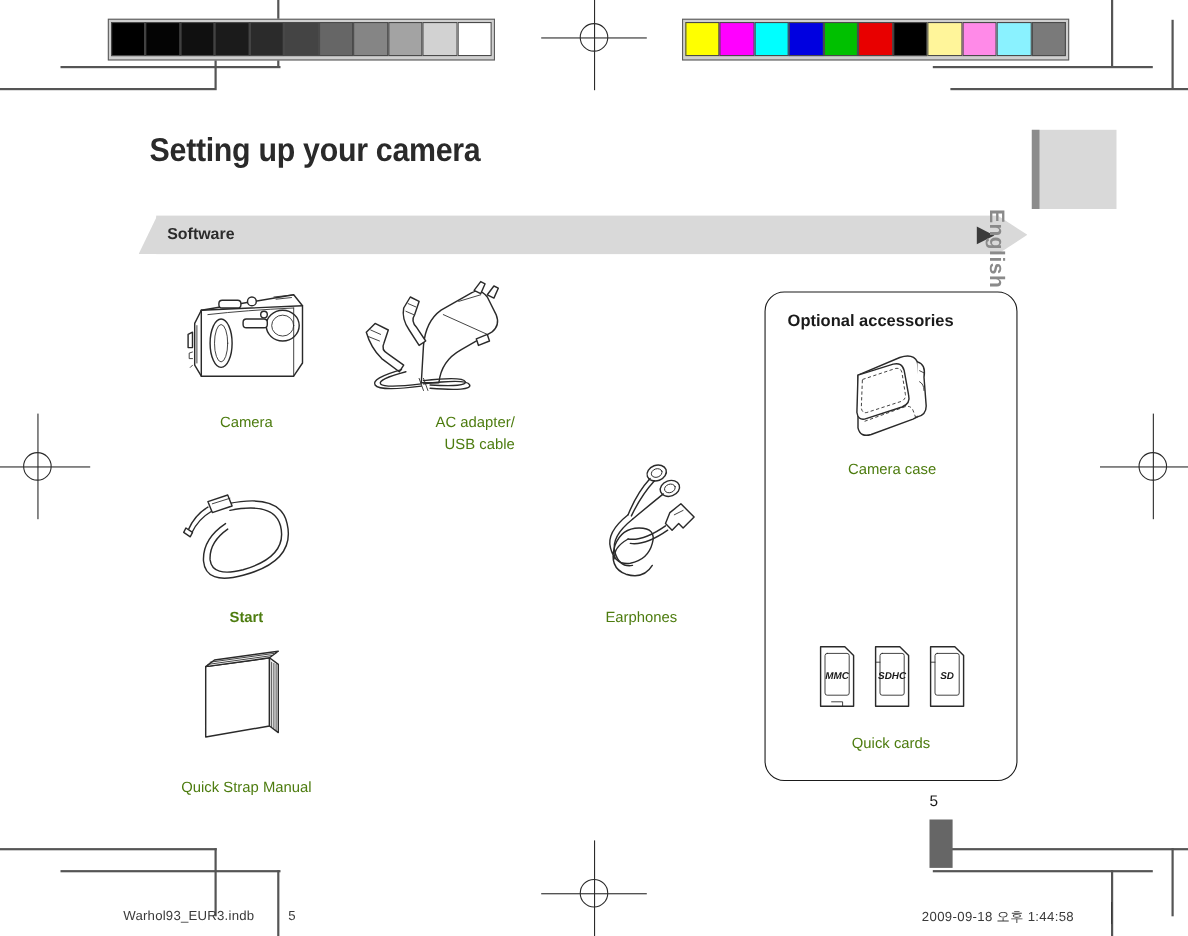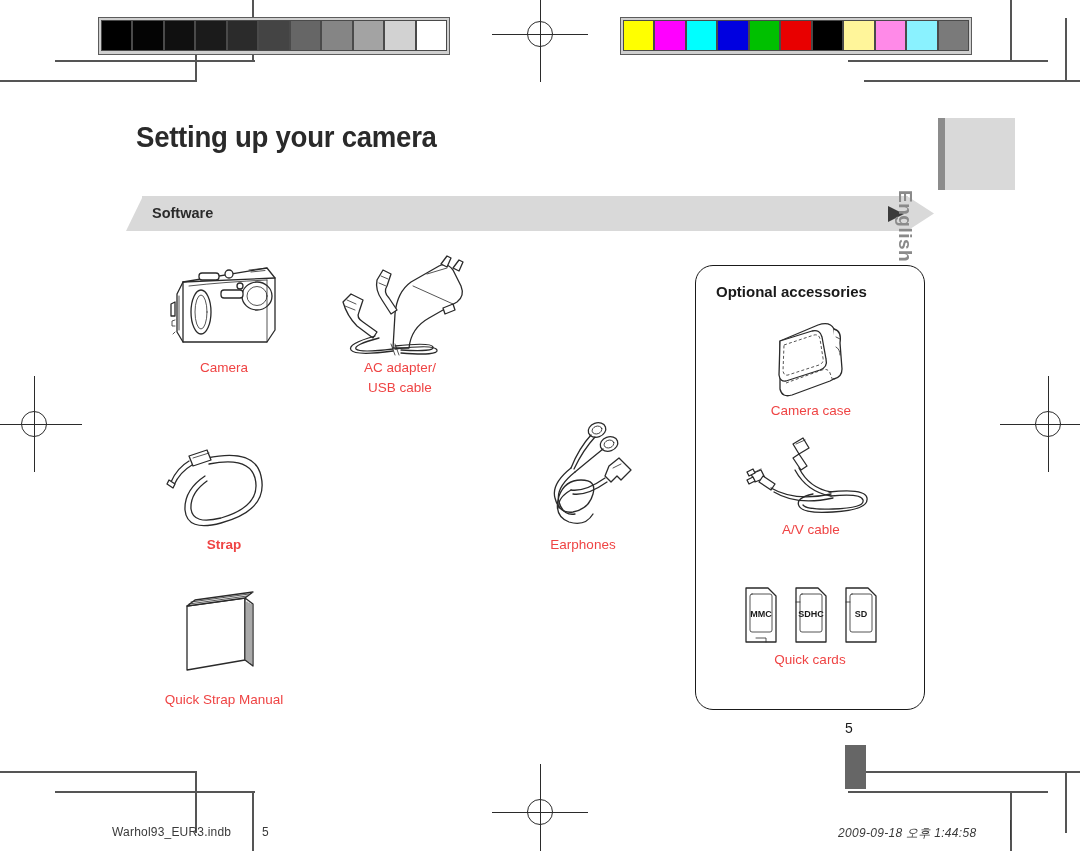--- a/index.html
+++ b/index.html
@@ -59,36 +59,36 @@
   .lang-tab .spine{position:absolute;left:0;top:0;width:7px;height:72px;background:#8c8c8c;}
   .lang-text{
     position:absolute;left:916px;top:190px;width:120px;height:24px;
     transform:rotate(90deg);transform-origin:left top;
     font-size:19px;font-weight:bold;color:#8a8a8a;letter-spacing:0.5px;
     font-family:"Liberation Sans Narrow","Liberation Sans",sans-serif;
   }
 
   
   .item{position:absolute;text-align:center;}
-  .item .art{display:flex;align-items:flex-end;justify-content:center;}
-  .item .cap{font-size:13.5px;line-height:20px;color:#ef4444;white-space:pre-line;margin-top:2px;}
+  .item .art{display:flex;align-items:flex-end;justify-content:center;font-style:italic;}
+  .item .cap{font-size:13.5px;line-height:20px;color:#4d7c0f;white-space:pre-line;margin-top:18px;}
   .item .cap.b{font-weight:bold;}
 
   
   .optbox{position:absolute;left:695px;top:265px;width:230px;height:445px;
      border:1.6px solid #1a1a1a;border-radius:18px;box-sizing:border-box;background:#fff;}
   .optbox .hdr{position:absolute;left:20px;top:17px;font-size:15px;font-weight:bold;color:#1a1a1a;}
 
   .pagenum{position:absolute;left:845px;top:720px;font-size:14px;color:#1a1a1a;}
   .pagebar{position:absolute;left:845px;top:745px;width:21px;height:44px;background:#666;}
 
   .footer{position:absolute;font-size:12px;color:#3a3a3a;font-family:"Liberation Sans","DejaVu Sans",sans-serif;}
   #footer-file{left:112px;top:825px;letter-spacing:0.2px;}
   #footer-page{left:262px;top:825px;}
-  #footer-date{left:838px;top:825px;letter-spacing:0.3px;font-style:italic;}
+  #footer-date{left:838px;top:825px;letter-spacing:0.3px;}
   .footcaret{position:absolute;left:1010px;top:820px;width:1px;height:20px;background:#3a3a3a;}
 
   svg{display:block;overflow:visible;}
   .ln{fill:none;stroke:#2a2a2a;stroke-width:1.3;stroke-linejoin:round;stroke-linecap:round;}
   .ln2{fill:#fff;stroke:#2a2a2a;stroke-width:1.3;stroke-linejoin:round;stroke-linecap:round;}
   .lnT{fill:none;stroke:#2a2a2a;stroke-width:0.8;stroke-linejoin:round;stroke-linecap:round;}
   .dash{fill:none;stroke:#2a2a2a;stroke-width:0.8;stroke-dasharray:3 2.2;}
   .cardtxt{font-size:9px;font-weight:bold;fill:#1a1a1a;font-family:"Liberation Sans",sans-serif;}
 </style>
 </head>
@@ -204,21 +204,21 @@
         <path class="lnT" d="M102 16 L116 14.5"></path>
         <path class="ln2" d="M26 46 L22 48 L22 60 L26 60 Z"></path>
         <path class="lnT" d="M26 64 L23 65 L23 70 L26 70"></path>
         <path class="lnT" d="M26 76 L24 78"></path>
         <path class="lnT" d="M118 86 L118 24"></path>
       </svg>
     </div>
     <div class="cap">Camera</div>
   </div>
 
-  <div class="item" style="left:322px;top:252px;width:156px;">
+  <div class="item" style="left:312px;top:252px;width:156px;text-align:right;">
     <div class="art" style="height:104px;">
       <svg width="150" height="104" viewBox="0 0 150 104">
         <path class="ln2" d="M68 96 L70 62 Q72 40 86 30 L114 14 Q122 10 128 18 L136 34 Q140 44 132 50 L104 66 Q86 76 84 96 Z"></path>
         <path class="lnT" d="M88 34 L128 52"></path>
         <path class="lnT" d="M102 22 L122 16"></path>
         <path class="ln2" d="M116 12 L122 4 L126 6 L122 15 Z"></path>
         <path class="ln2" d="M128 16 L134 8 L138 10 L134 19 Z"></path>
         <path class="ln2" d="M118 56 L128 52 L130 58 L120 62 Z"></path>
         <path class="ln2" d="M52 28 L58 18 L66 22 L62 34 Q58 40 64 46 L72 58 L66 62 L57 48 Q50 38 52 28 Z"></path>
         <path class="lnT" d="M56 24 L63 27"></path>
@@ -244,21 +244,21 @@
       <svg width="150" height="105" viewBox="0 0 150 105">
         <path class="ln" d="M58 30 Q106 20 112 48 Q120 82 72 95 Q38 104 36 82 Q35 62 56 48"></path>
         <path class="ln" d="M60 36 Q100 28 106 50 Q113 78 72 90 Q44 97 42 81 Q41 65 58 53"></path>
         <path class="ln2" d="M40 28 L58 22 L62 32 L44 38 Z"></path>
         <path class="lnT" d="M44 30 L60 25"></path>
         <path class="ln" d="M40 33 Q28 40 22 54"></path>
         <path class="ln" d="M43 37 Q31 44 25 57"></path>
         <path class="ln2" d="M20 52 L26 56 L24 60 L18 56 Z"></path>
       </svg>
     </div>
-    <div class="cap b">Strap</div>
+    <div class="cap b">Start</div>
   </div>
 
 
   <div class="item" style="left:512px;top:418px;width:142px;">
     <div class="art" style="height:115px;">
       <svg width="140" height="115" viewBox="0 0 140 115">
         <ellipse class="ln2" cx="84" cy="12" rx="9" ry="7" transform="rotate(-20 84 12)"></ellipse>
         <ellipse class="lnT" cx="84" cy="12" rx="5" ry="3.8" transform="rotate(-20 84 12)"></ellipse>
         <ellipse class="ln2" cx="96" cy="26" rx="9" ry="7" transform="rotate(-20 96 26)"></ellipse>
         <ellipse class="lnT" cx="96" cy="26" rx="5" ry="3.8" transform="rotate(-20 96 26)"></ellipse>
@@ -304,41 +304,20 @@
           <path class="dash" d="M28 34 L58 24 Q63 23 64 28 L67 47 Q68 52 63 54 L32 64 Q28 65 27 60 Z"></path>
           <path class="dash" d="M30 72 L66 59 Q72 57 74 62 L77 70"></path>
           <path class="ln2" d="M78 18 Q86 20 84 32 L86 58 Q86 66 78 68"></path>
           <path class="lnT" d="M80 26 L84 28"></path>
           <path class="lnT" d="M80 36 Q84 38 84 44"></path>
         </svg>
       </div>
       <div class="cap">Camera case</div>
     </div>
 
-    <div class="item" style="left:40px;top:170px;width:150px;">
-      <div class="art" style="height:82px;">
-        <svg width="140" height="82" viewBox="0 0 140 82">
-          <path class="ln2" d="M52 8 L62 2 L68 12 L58 18 Z"></path>
-          <path class="lnT" d="M55 8 L64 4"></path>
-          <path class="ln2" d="M58 18 L66 30 L60 34 L52 22 Z"></path>
-          <path class="ln" d="M58 32 Q68 52 90 56"></path>
-          <path class="ln" d="M54 34 Q66 56 90 60"></path>
-          <path class="ln2" d="M10 38 L20 34 L24 42 L14 46 Z"></path>
-          <path class="lnT" d="M12 37 L20 33"></path>
-          <path class="ln2" d="M6 36 L12 33 L14 37 L8 40 Z"></path>
-          <path class="ln2" d="M6 44 L12 41 L14 45 L8 48 Z"></path>
-          <path class="ln2" d="M22 40 L34 48 L30 54 L18 46 Z"></path>
-          <path class="ln" d="M30 52 Q54 66 90 58"></path>
-          <path class="ln" d="M33 56 Q56 70 92 62"></path>
-          <path class="ln" d="M88 56 Q124 52 126 62 Q128 74 92 76 Q62 78 58 70 Q54 62 72 58"></path>
-          <path class="ln" d="M90 60 Q120 57 122 64 Q124 72 92 73 Q66 74 62 69"></path>
-        </svg>
-      </div>
-      <div class="cap">A/V cable</div>
-    </div>
 
     <div class="item" style="left:28px;top:320px;width:172px;">
       <div class="art" style="height:62px;">
         <svg width="172" height="62" viewBox="0 0 172 62">
           <g transform="translate(18,2)">
             <path class="ln2" d="M4 0 L26 0 L34 8 L34 54 L4 54 Z"></path>
             <rect class="lnT" x="8" y="6" width="22" height="38" rx="2"></rect>
             <path class="lnT" d="M14 50 L24 50 L24 54"></path>
             <text class="cardtxt" x="19" y="29" text-anchor="middle">MMC</text>
           </g>

